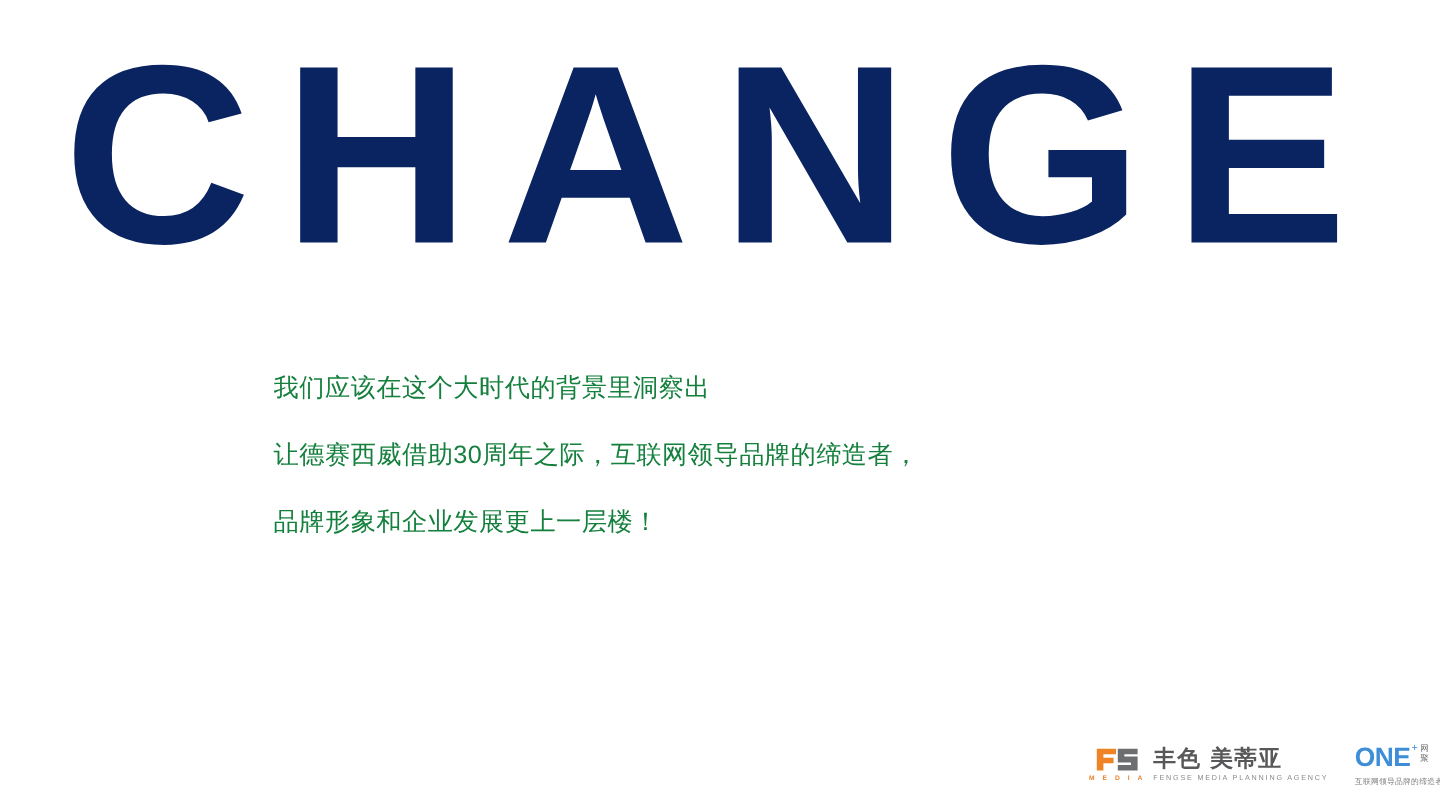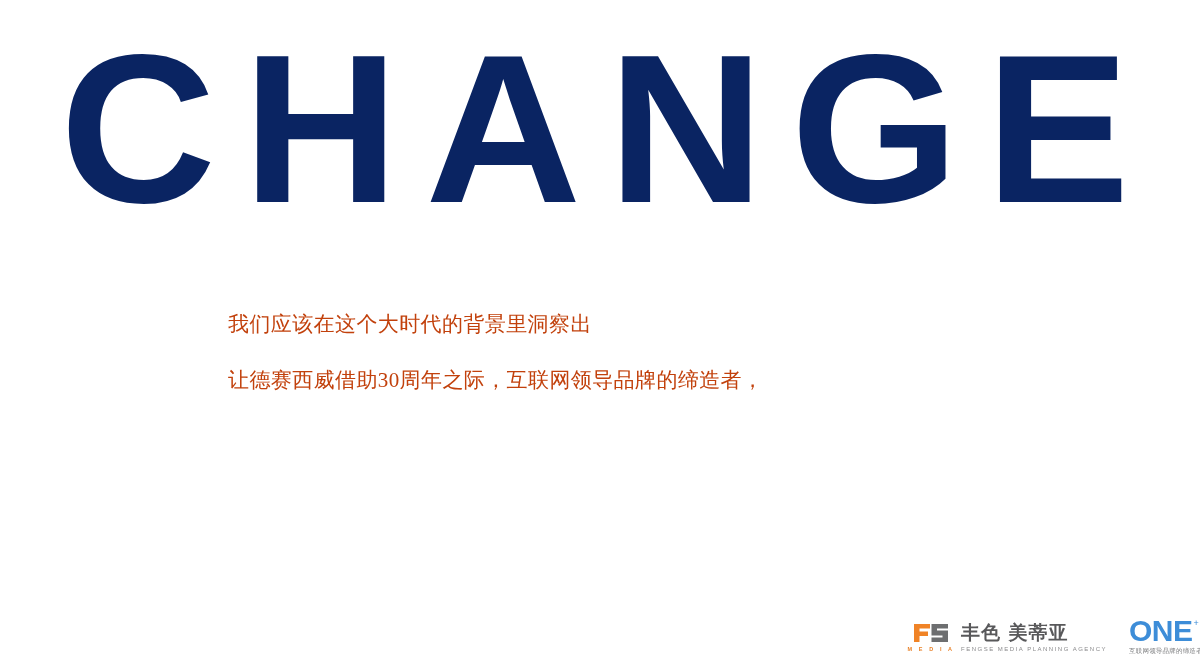--- a/index.html
+++ b/index.html
@@ -18,27 +18,27 @@
   .slide {
     position: relative;
     width: 1200px;
     height: 667px;
     background: #ffffff;
   }
 
   
   .headline {
     position: absolute;
-    left: 60px;
+    left: 30px;
     top: 24px;
     width: 1120px;
     height: 210px;
     display: flex;
     align-items: center;
-    justify-content: flex-start;
+    justify-content: center;
   }
   .headline-text {
     font-family: "Liberation Sans", "DejaVu Sans", sans-serif;
     font-weight: bold;
     font-size: 212px;
     line-height: 210px;
     letter-spacing: 26px;
     color: #0a2462;
     white-space: nowrap;
     transform: scaleX(1.02);
@@ -46,24 +46,24 @@
   }
 
   
   .body-block {
     position: absolute;
     left: 228px;
     top: 296px;
     width: 820px;
   }
   .body-line {
-    font-family: Liberation Serif, serif;
+    font-family: Liberation Sans, sans-serif;
     font-size: 21px;
     line-height: 56px;
-    color: #c2410c;
+    color: #15803d;
     letter-spacing: 0.4px;
     white-space: nowrap;
   }
 
   
   .footer-logos {
     position: absolute;
     left: 908px;
     top: 612px;
     width: 284px;
@@ -133,21 +133,21 @@
     display: flex;
     flex-direction: column;
     justify-content: center;
   }
   .one-row {
     display: flex;
     align-items: flex-start;
   }
   .one-word {
     font-family: "Liberation Sans", "DejaVu Sans", sans-serif;
-    font-size: 30px;
+    font-size: 22px;
     font-weight: bold;
     color: #3d8dd8;
     letter-spacing: -0.5px;
     line-height: 25px;
   }
   .one-plus {
     font-size: 9px;
     color: #3d8dd8;
     line-height: 9px;
     margin-left: 1px;
@@ -177,20 +177,21 @@
 
 <div class="slide">
 
   <div class="headline">
     <div class="headline-text">CHANGE</div>
   </div>
 
   <div class="body-block">
     <div class="body-line">我们应该在这个大时代的背景里洞察出</div>
     <div class="body-line">让德赛西威借助30周年之际，互联网领导品牌的缔造者，</div>
+    <div class="body-line">品牌形象和企业发展更上一层楼！</div>
   </div>
 
   <div class="footer-logos">
 
     <div class="fs-logo">
       <div class="fs-mark">
         <svg width="40" height="22" viewBox="0 0 40 22" xmlns="http://www.w3.org/2000/svg">
           <path d="M3 2 L19 2 L19 6.5 L8.5 6.5 L8.5 9.5 L17 9.5 L17 14 L8.5 14 L8.5 20 L3 20 Z" fill="#f08326"></path>
           <path d="M20.5 2 L37 2 L37 6.5 L26 6.5 L26 8.5 L37 8.5 L37 20 L20.5 20 L20.5 15.5 L31.5 15.5 L31.5 13.5 L20.5 13.5 Z" fill="#6d6e70"></path>
         </svg>

